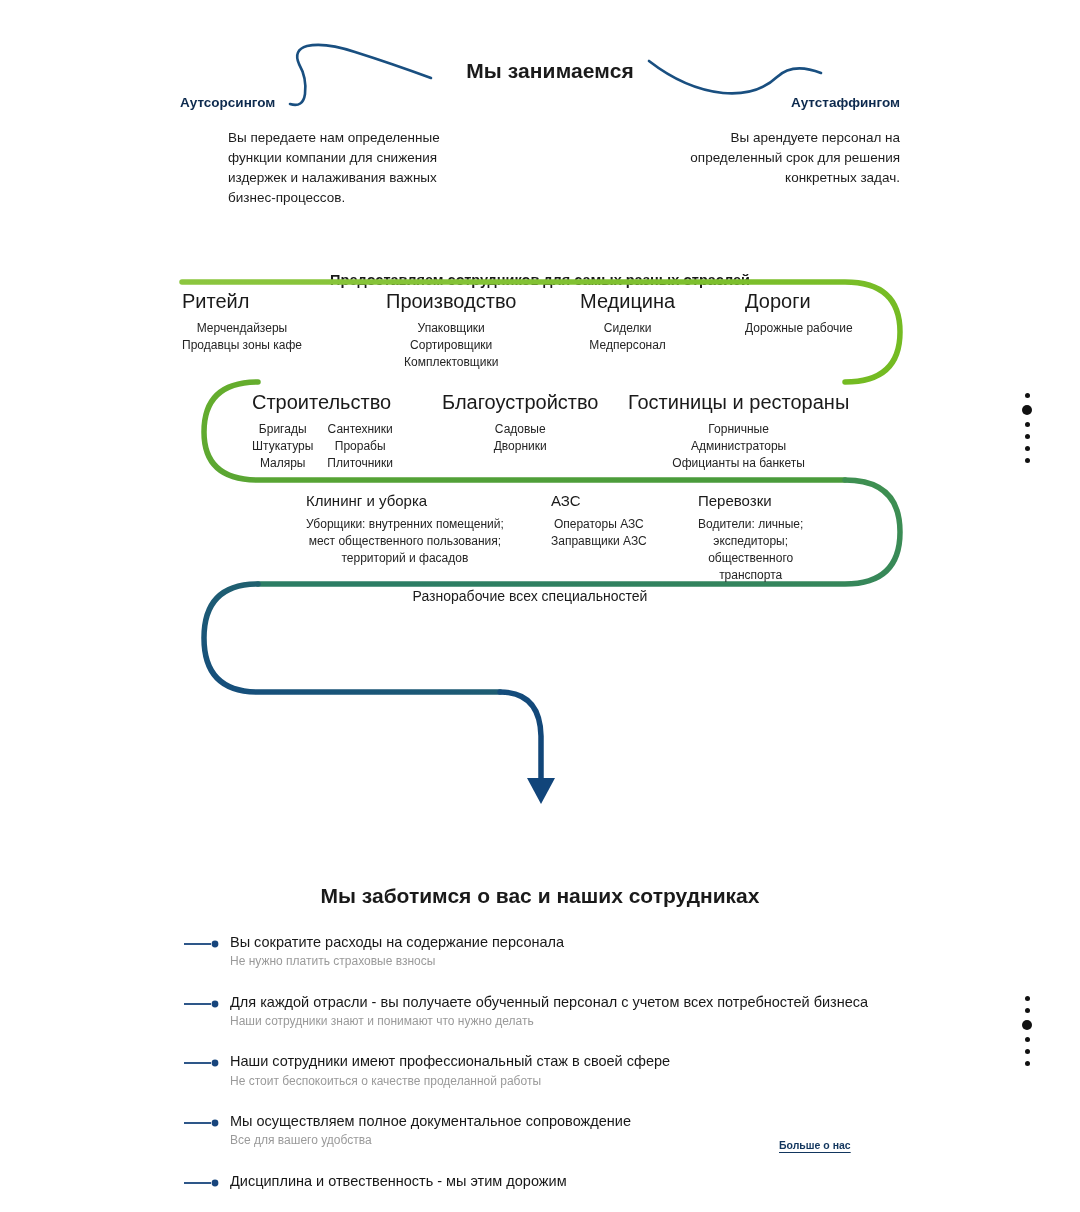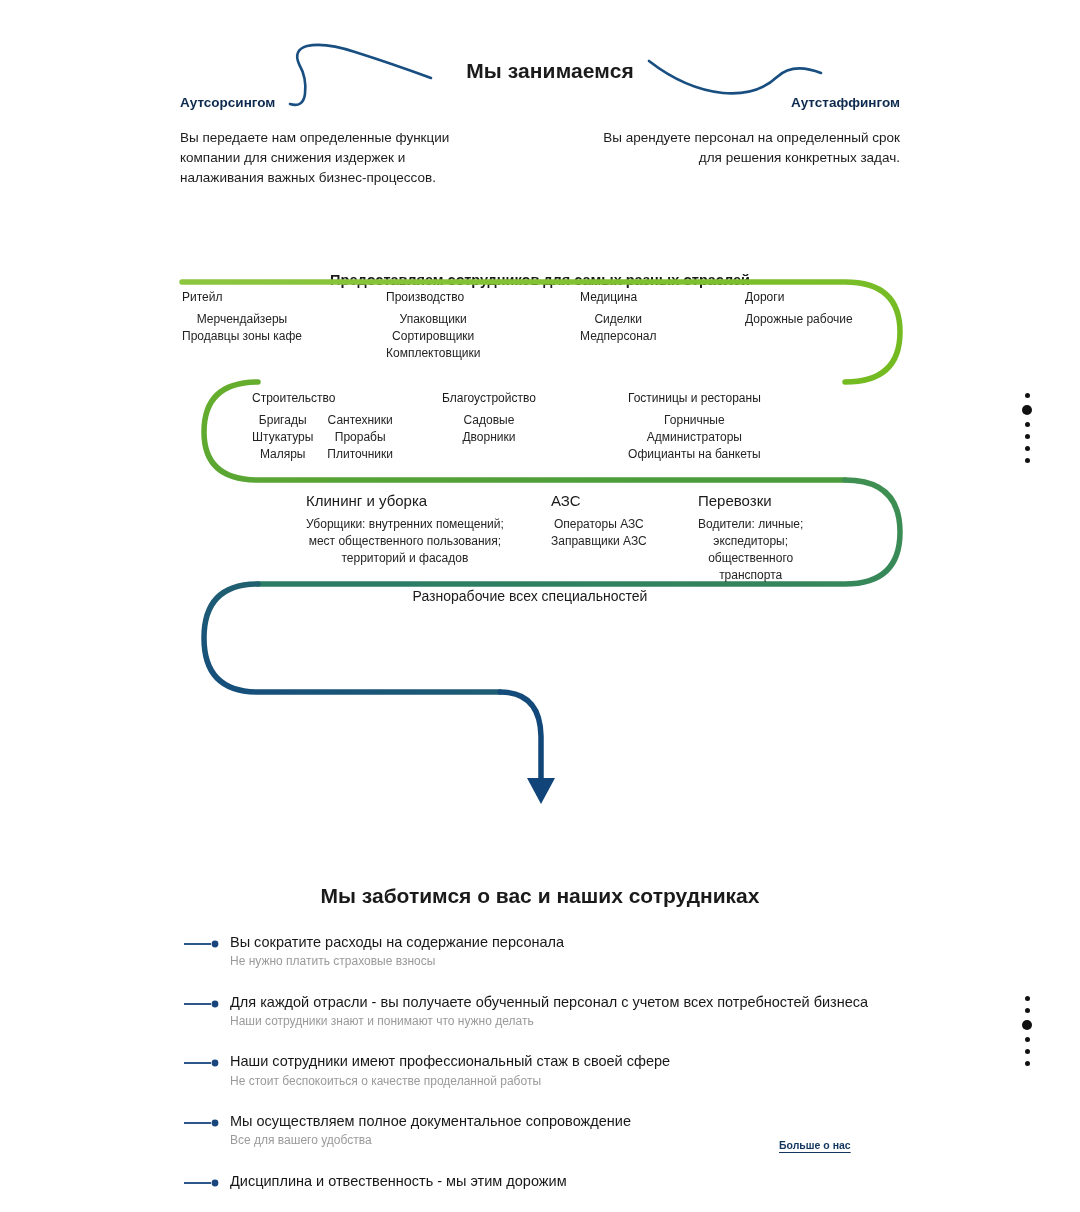--- a/index.html
+++ b/index.html
@@ -40,37 +40,38 @@
   .hero-kicker {
     font-size: 13.5px;
     font-weight: bold;
     color: #0d2a4e;
     margin-bottom: 18px;
   }
   .hero-body {
     font-size: 13.5px;
     line-height: 1.47;
     color: #1c1c1c;
+    margin-left: 48px;
   }
 
   
   #snake { position: absolute; left: 0; top: 248px; width: 1080px; height: 570px; }
   #snake-svg { position: absolute; left: 0; top: 0; }
 
   #snake-title {
     position: absolute;
     left: 180px; top: 12px; width: 720px;
     text-align: center;
     font-size: 14.5px;
     font-weight: bold;
     color: #1a1a1a;
   }
   .band-cell { position: absolute; }
   .cell-head {
-    font-size: 12px;
+    font-size: 20px;
     color: #1a1a1a;
     margin-bottom: 7px;
     white-space: nowrap;
   }
   .cell-head.sm { font-size: 15px; }
   .cell-list {
     font-size: 12px;
     line-height: 1.42;
     color: #242424;
     text-align: center;

